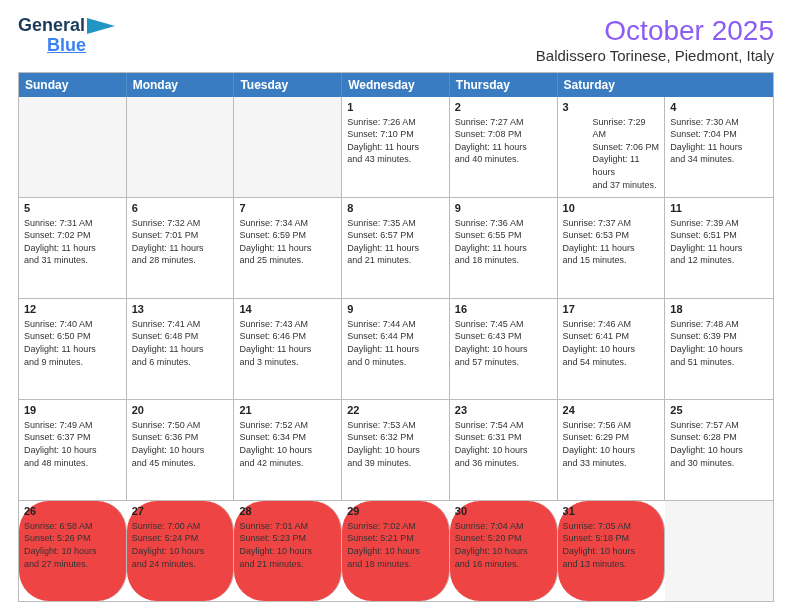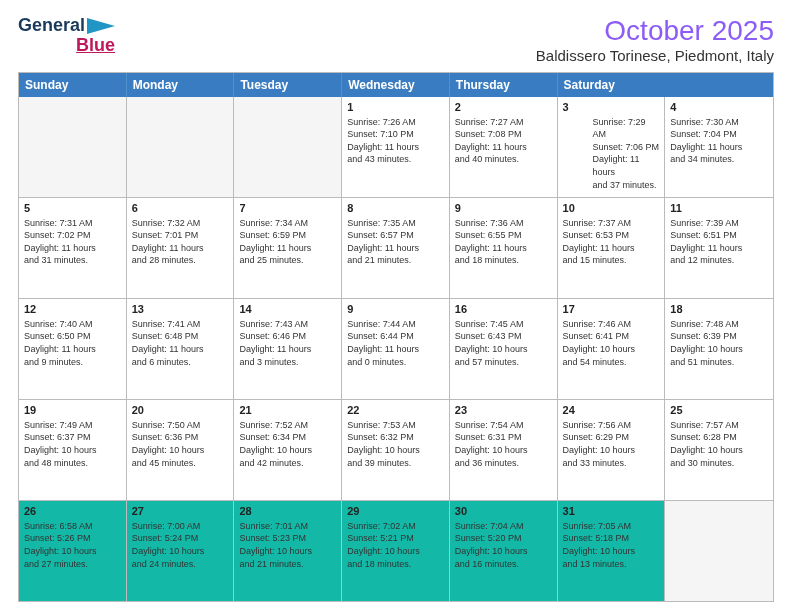--- a/index.html
+++ b/index.html
@@ -19,30 +19,30 @@
     }
     .header {
       display: flex;
       align-items: flex-start;
       justify-content: space-between;
       margin-bottom: 8px;
     }
     .logo {
       display: flex;
       flex-direction: column;
-      align-items: flex-end;
+      align-items: center;
     }
     .logo-text {
       font-size: 18px;
       font-weight: bold;
       color: #1a3a5c;
       line-height: 1.1;
     }
     .logo-blue {
-      color: #be185d;
+      color: #3b82f6;
       text-decoration: underline;
     }
     .logo-icon {
       width: 28px;
       height: 16px;
       margin-left: 2px;
     }
     .logo-row {
       display: flex;
       align-items: center;
@@ -98,21 +98,21 @@
       padding: 3px 5px;
       font-size: 9.5px;
       color: #222;
       vertical-align: top;
       line-height: 1.35;
       background: #fff;
       min-height: 0;
     }
     .cal-cell:last-child { border-right: none; }
     .cal-cell.empty { background: #f5f5f5; }
-    .cal-cell.shaded { background: #14b8a6; }
+    .cal-cell.shaded { background: #ef4444; border-radius: 30px; }
     .day-num {
       font-size: 11px;
       font-weight: bold;
       color: #222;
       display: block;
       margin-bottom: 1px;
     }
     .cell-info {
       font-size: 9px;
       color: #333;

